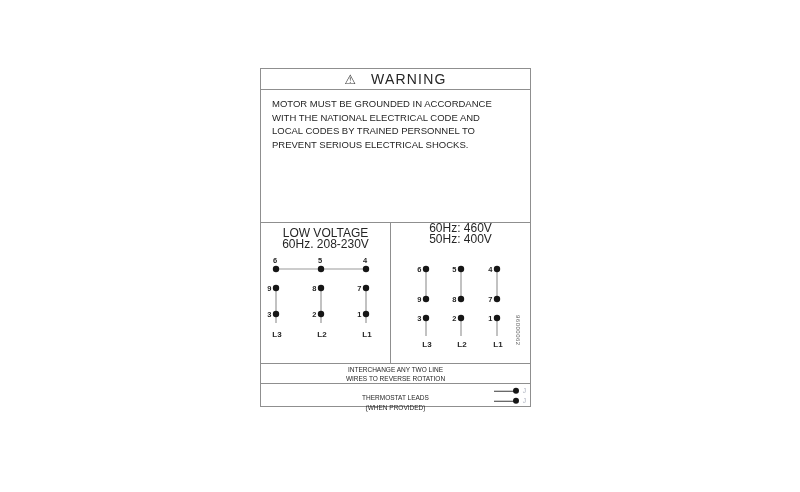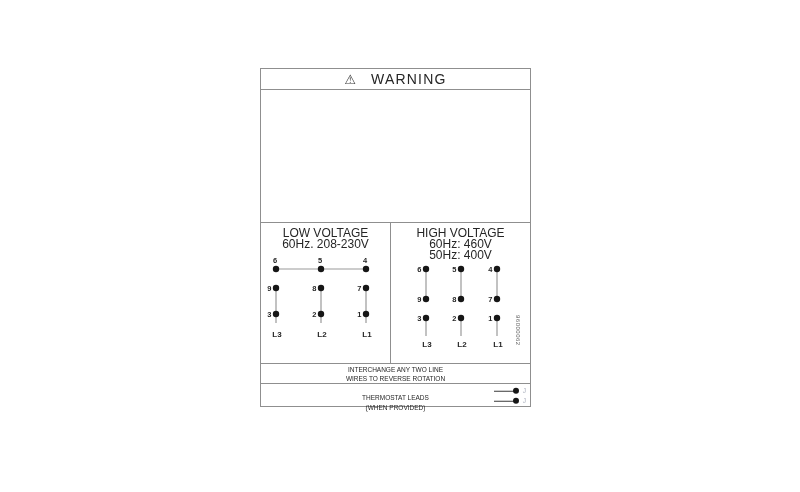--- a/index.html
+++ b/index.html
@@ -51,20 +51,24 @@
 <body>
 
 <div class="label">
 
   <div class="hdr">
     <span class="tri">⚠</span>
     <span class="ttl">WARNING</span>
   </div>
 
   <div class="bodytxt">
+    <p class="para">MOTOR MUST BE GROUNDED IN ACCORDANCE
+WITH THE NATIONAL ELECTRICAL CODE AND
+LOCAL CODES BY TRAINED PERSONNEL TO
+PREVENT SERIOUS ELECTRICAL SHOCKS.</p>
   </div>
 
   <div class="vrow">
     <div class="panel lv">
       <div class="vtitle">LOW VOLTAGE</div>
       <div class="vsub">60Hz. 208-230V</div>
       <svg id="lv-svg" width="129" height="140">
           <line x1="15" y1="46" x2="105" y2="46" class="wireln"></line>
           <line x1="15" y1="65" x2="15" y2="91" class="wireln"></line>
           <line x1="15" y1="91" x2="15" y2="100" class="wireln"></line>
@@ -89,21 +93,20 @@
           <circle cx="105" cy="46" r="3.2" fill="var(--dot)"></circle>
           <circle cx="105" cy="65" r="3.2" fill="var(--dot)"></circle>
           <circle cx="105" cy="91" r="3.2" fill="var(--dot)"></circle>
           <text x="104" y="40" text-anchor="middle" class="tnum">4</text>
           <text x="100.5" y="67.8" text-anchor="end" class="tnum">7</text>
           <text x="100.5" y="93.8" text-anchor="end" class="tnum">1</text>
           <text x="106" y="114" text-anchor="middle" class="lnum">L1</text>
         </svg>
     </div>
     <div class="panel hv">
-      <div class="vtitle">HIGH VOLTAGE</div>
       <div class="vsub">60Hz: 460V</div>
       <div class="vsub">50Hz: 400V</div>
       <svg id="hv-svg" width="139" height="140">
           <line x1="35" y1="46" x2="35" y2="76" class="wireln"></line>
           <line x1="35" y1="95" x2="35" y2="113" class="wireln"></line>
           <circle cx="35" cy="46" r="3.2" fill="var(--dot)"></circle>
           <circle cx="35" cy="76" r="3.2" fill="var(--dot)"></circle>
           <circle cx="35" cy="95" r="3.2" fill="var(--dot)"></circle>
           <text x="30.5" y="48.8" text-anchor="end" class="tnum">6</text>
           <text x="30.5" y="78.8" text-anchor="end" class="tnum">9</text>

